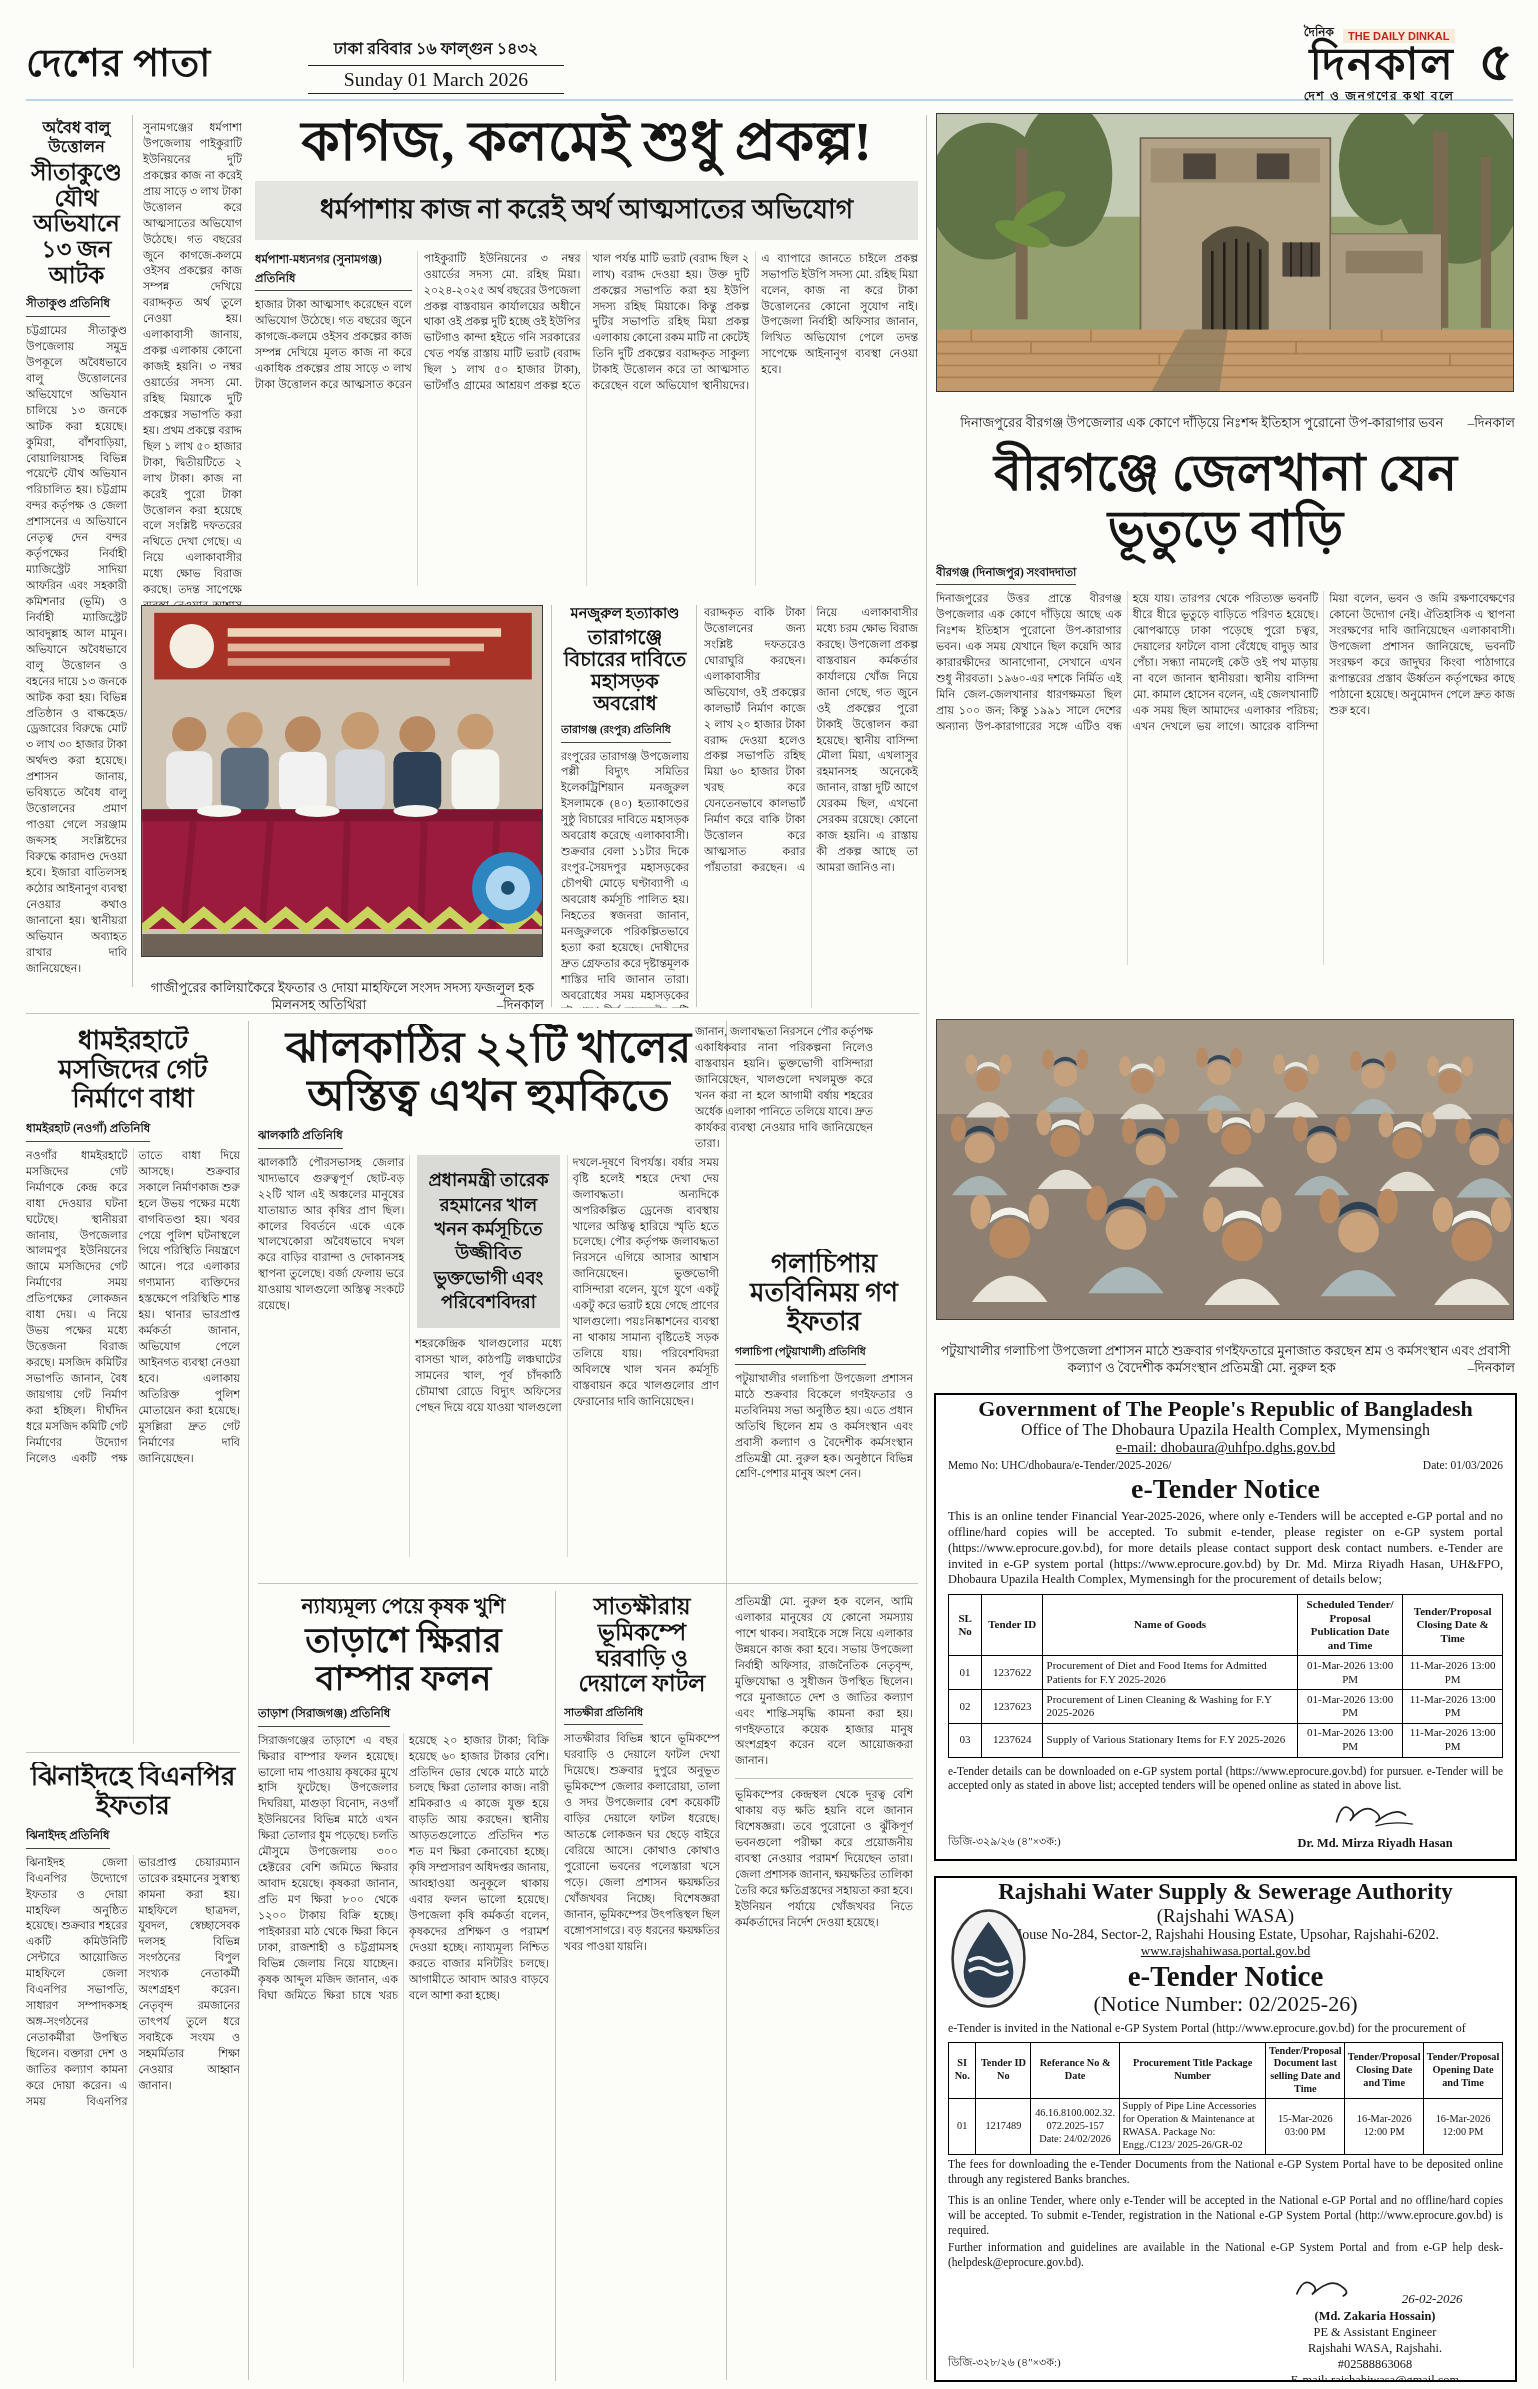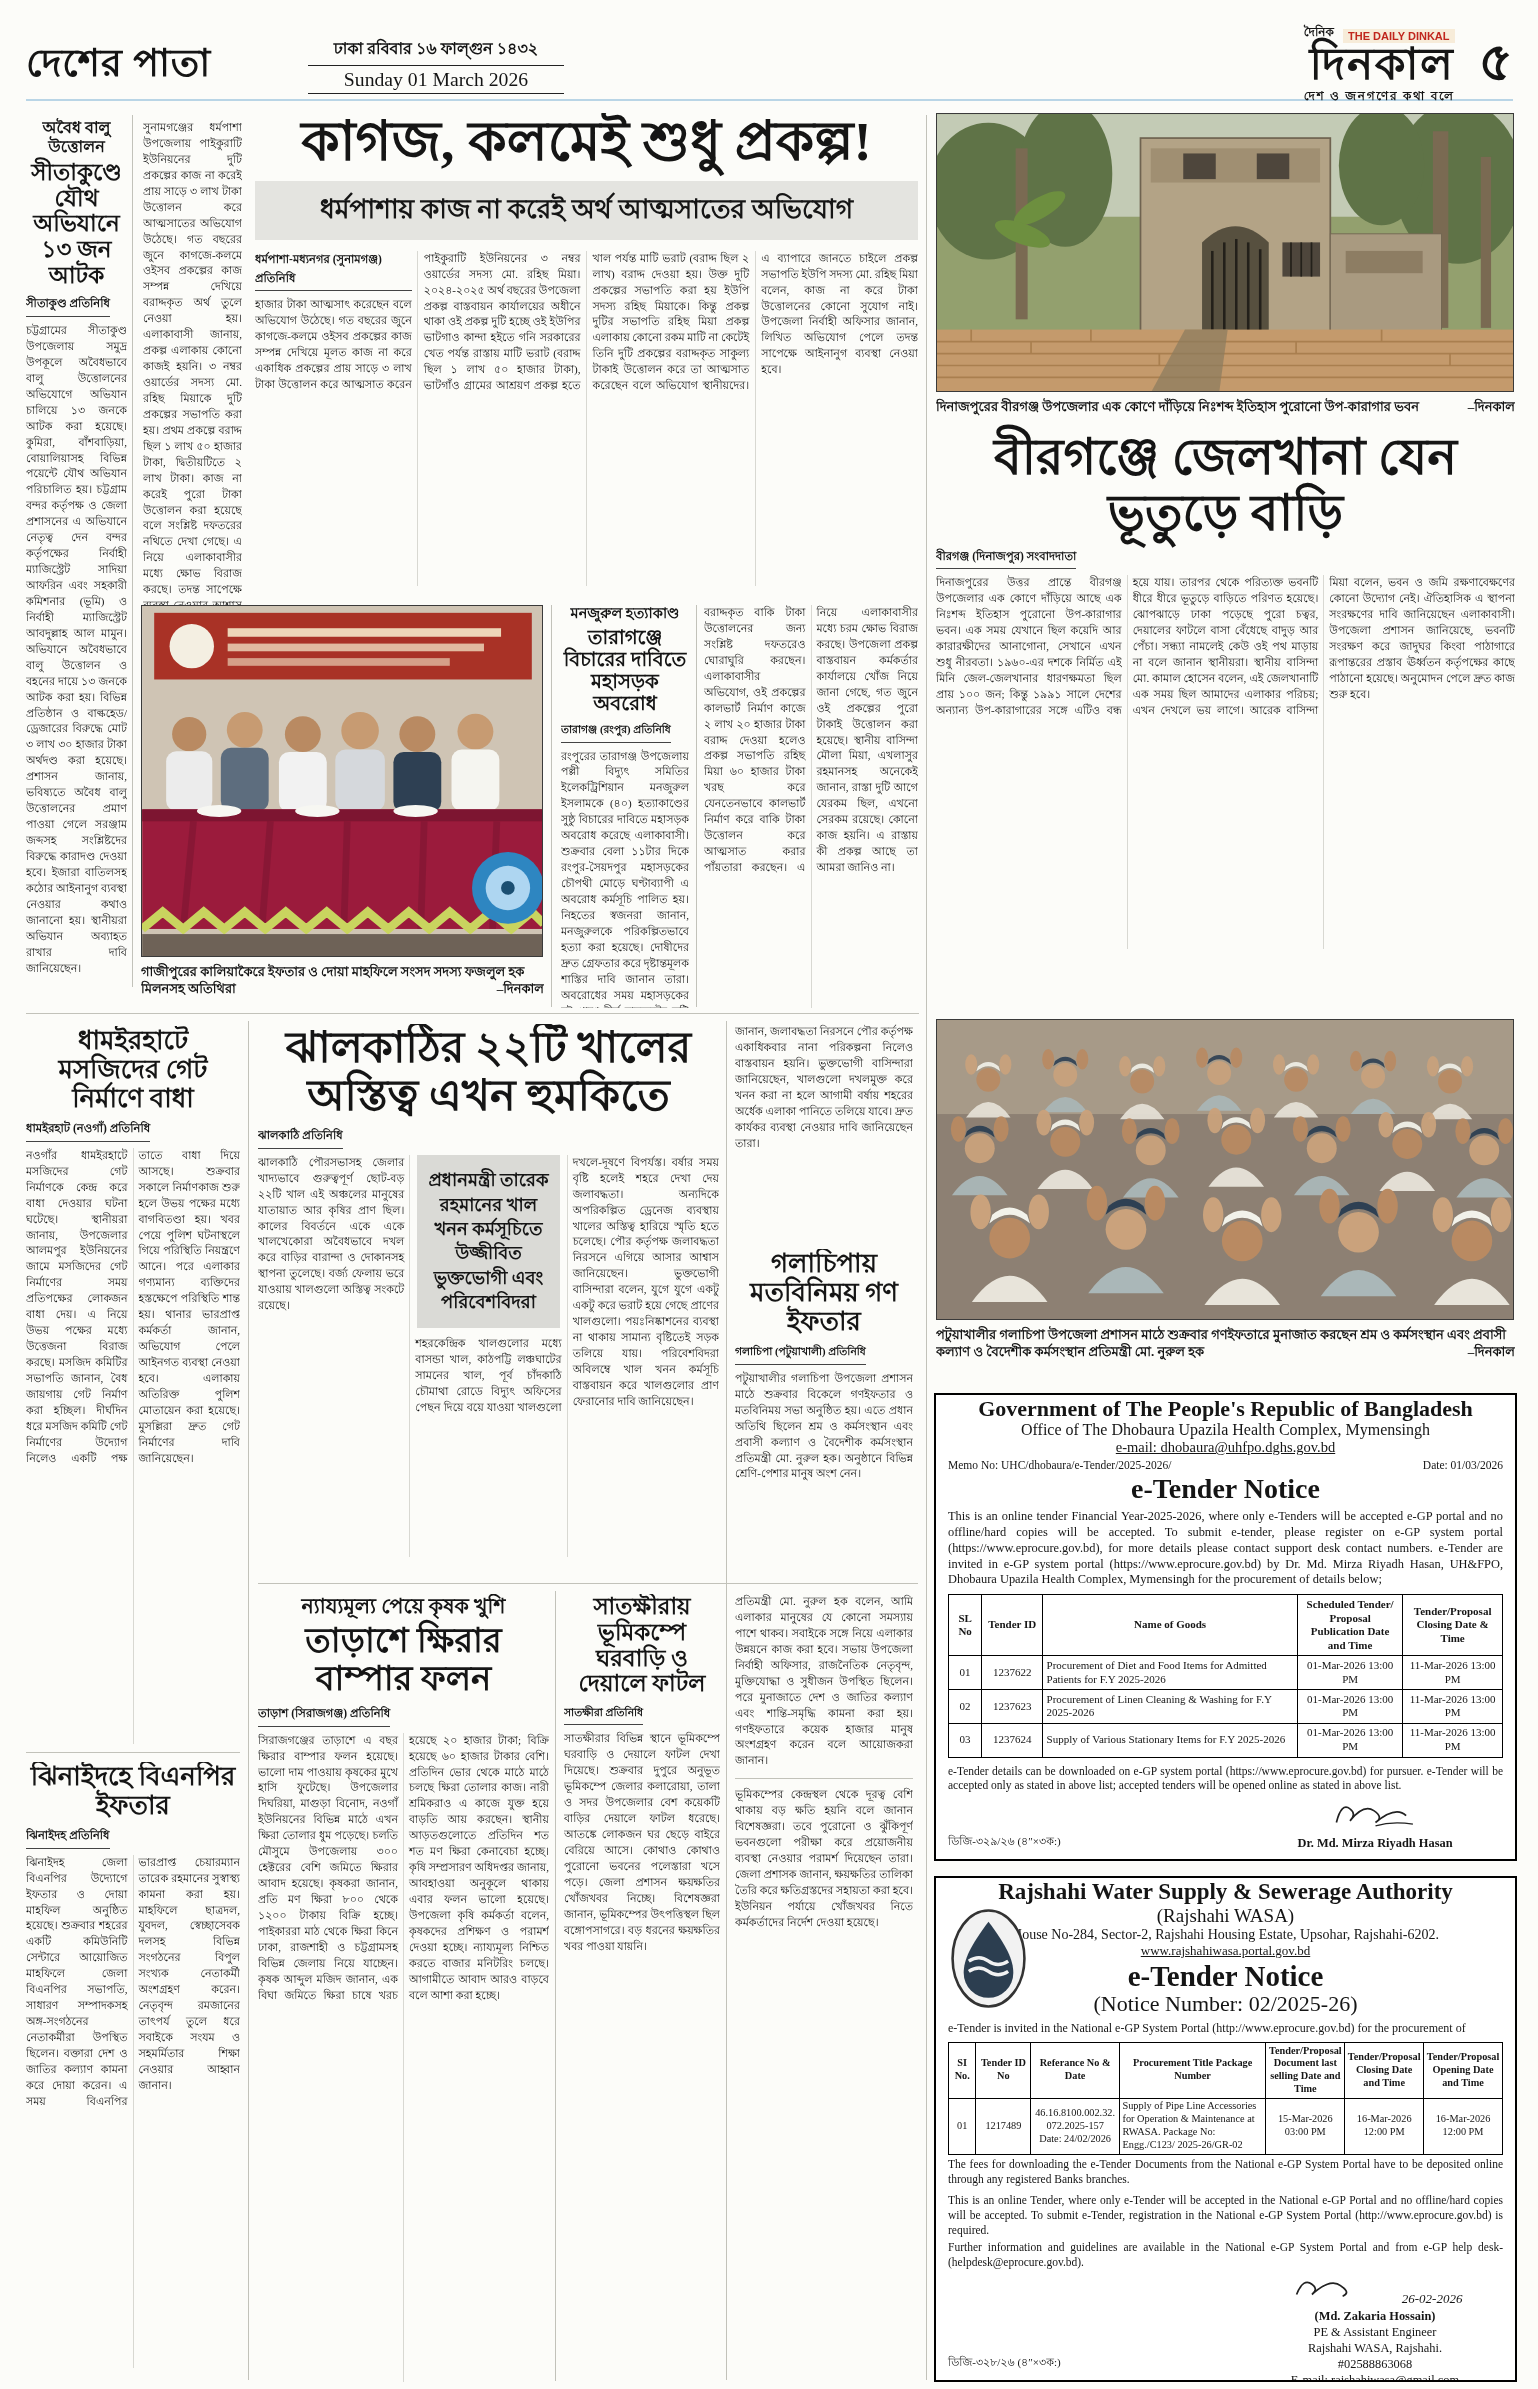--- a/index.html
+++ b/index.html
@@ -40,21 +40,21 @@
              padding:7.7px 3.4px; margin-top:10.3px; }
   .main-hl { font-size:55px; font-weight:bold; text-align:center; line-height:1.05; }
   .pullquote { background:#dadad6; font-weight:bold; font-size:18px; text-align:center;
                line-height:1.35; padding:13.7px 8.5px; margin:8.5px 1.7px; break-inside:avoid; }
   .vrule { position:absolute; width:0.9px; background:#c2c2ba; }
   .hrule { position:absolute; height:0.9px; background:#c2c2ba; }
   
   figure { margin:0; }
   .ph { border:0.9px solid #3a3a3a; overflow:hidden; background:#ccc; }
   .ph svg { display:block; }
-  figcaption { font-size:13px; font-weight:700; line-height:1.32; margin-top:6px; }
+  figcaption { font-size:13px; font-weight:400; line-height:1.32; margin-top:22px;text-align:center; }
   .credit { float:right; }
   
   .tender { position:absolute; border:2.6px solid #000; background:#fff; padding:1px 12px; overflow:hidden; }
   .tc { text-align:center; }
   .t-gov { font-size:22px; font-weight:bold; line-height:1.15; }
   .t-office { font-size:16px; }
   .t-email { font-size:14.5px; text-decoration:underline; }
   .t-memo { display:flex; justify-content:space-between; font-size:11.5px; margin-top:2.6px; }
   .t-title { font-size:28px; font-weight:bold; margin:2.6px 0 3.4px; }
   .t-intro { font-size:12.4px; text-align:justify; line-height:1.28; }
@@ -463,21 +463,21 @@
   <section class="blk" style="left:258px; top:1024px; width:461px; height:551px;">
     <h1 class="hl" style="font-size:43px;">ঝালকাঠির ২২টি খালের অস্তিত্ব এখন হুমকিতে</h1>
     <div class="byline">ঝালকাঠি প্রতিনিধি</div>
     <div class="body cols-3" style="height:402px;">
       <p>ঝালকাঠি পৌরসভাসহ জেলার খাদ্যভাবে গুরুত্বপূর্ণ ছোট-বড় ২২টি খাল এই অঞ্চলের মানুষের যাতায়াত আর কৃষির প্রাণ ছিল। কালের বিবর্তনে একে একে খালখেকোরা অবৈধভাবে দখল করে বাড়ির বারান্দা ও দোকানসহ স্থাপনা তুলেছে। বর্জ্য ফেলায় ভরে যাওয়ায় খালগুলো অস্তিত্ব সংকটে রয়েছে।</p>
       <div class="pullquote">প্রধানমন্ত্রী তারেক রহমানের খাল খনন কর্মসূচিতে উজ্জীবিত ভুক্তভোগী এবং পরিবেশবিদরা</div>
       <p>শহরকেন্দ্রিক খালগুলোর মধ্যে বাসন্ডা খাল, কাঠপট্টি লঞ্চঘাটের সামনের খাল, পূর্ব চাঁদকাঠি চৌমাথা রোডে বিদ্যুৎ অফিসের পেছন দিয়ে বয়ে যাওয়া খালগুলো দখলে-দূষণে বিপর্যস্ত। বর্ষার সময় বৃষ্টি হলেই শহরে দেখা দেয় জলাবদ্ধতা। অন্যদিকে অপরিকল্পিত ড্রেনেজ ব্যবস্থায় খালের অস্তিত্ব হারিয়ে স্মৃতি হতে চলেছে। পৌর কর্তৃপক্ষ জলাবদ্ধতা নিরসনে এগিয়ে আসার আশ্বাস জানিয়েছেন। ভুক্তভোগী বাসিন্দারা বলেন, যুগে যুগে একটু একটু করে ভরাট হয়ে গেছে প্রাণের খালগুলো। পয়ঃনিষ্কাশনের ব্যবস্থা না থাকায় সামান্য বৃষ্টিতেই সড়ক তলিয়ে যায়। পরিবেশবিদরা অবিলম্বে খাল খনন কর্মসূচি বাস্তবায়ন করে খালগুলোর প্রাণ ফেরানোর দাবি জানিয়েছেন।</p>
     </div>
   </section>
 
-  <div class="blk body" style="left:735px; top:1024px; width:178px; height:215px;">
+  <div class="blk body" style="left:695px; top:1024px; width:178px; height:215px;">
     <p>জানান, জলাবদ্ধতা নিরসনে পৌর কর্তৃপক্ষ একাধিকবার নানা পরিকল্পনা নিলেও বাস্তবায়ন হয়নি। ভুক্তভোগী বাসিন্দারা জানিয়েছেন, খালগুলো দখলমুক্ত করে খনন করা না হলে আগামী বর্ষায় শহরের অর্ধেক এলাকা পানিতে তলিয়ে যাবে। দ্রুত কার্যকর ব্যবস্থা নেওয়ার দাবি জানিয়েছেন তারা।</p>
   </div>
 
   <article class="blk" style="left:735px; top:1249px; width:178px; height:329px;">
     <h2 class="hl" style="font-size:26px;">গলাচিপায় মতবিনিময় গণ ইফতার</h2>
     <div class="byline" style="font-size:10.7px;">গলাচিপা (পটুয়াখালী) প্রতিনিধি</div>
     <div class="body">
         <p>পটুয়াখালীর গলাচিপা উপজেলা প্রশাসন মাঠে শুক্রবার বিকেলে গণইফতার ও মতবিনিময় সভা অনুষ্ঠিত হয়। এতে প্রধান অতিথি ছিলেন শ্রম ও কর্মসংস্থান এবং প্রবাসী কল্যাণ ও বৈদেশীক কর্মসংস্থান প্রতিমন্ত্রী মো. নুরুল হক। অনুষ্ঠানে বিভিন্ন শ্রেণি-পেশার মানুষ অংশ নেন।</p>
       </div>
   </article>

